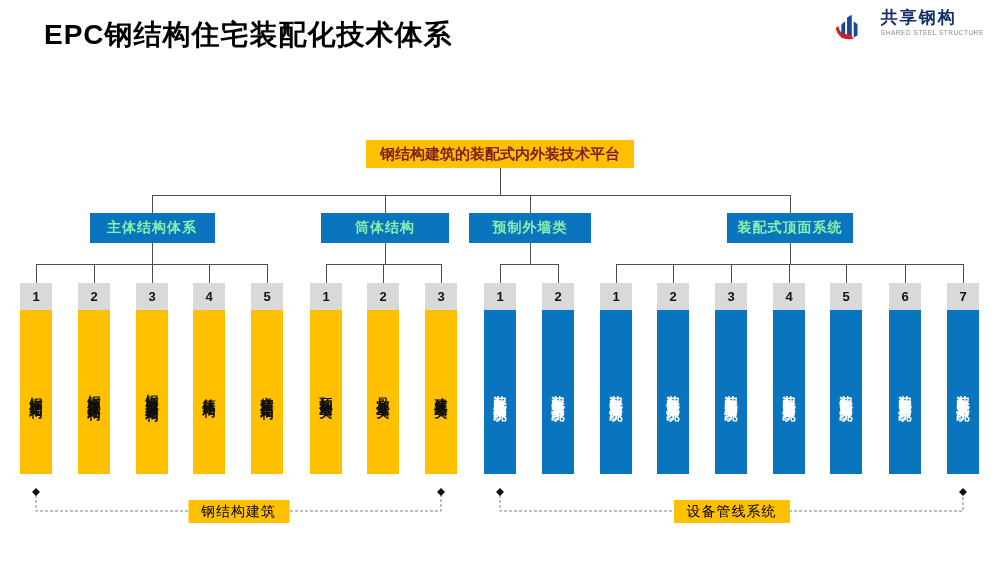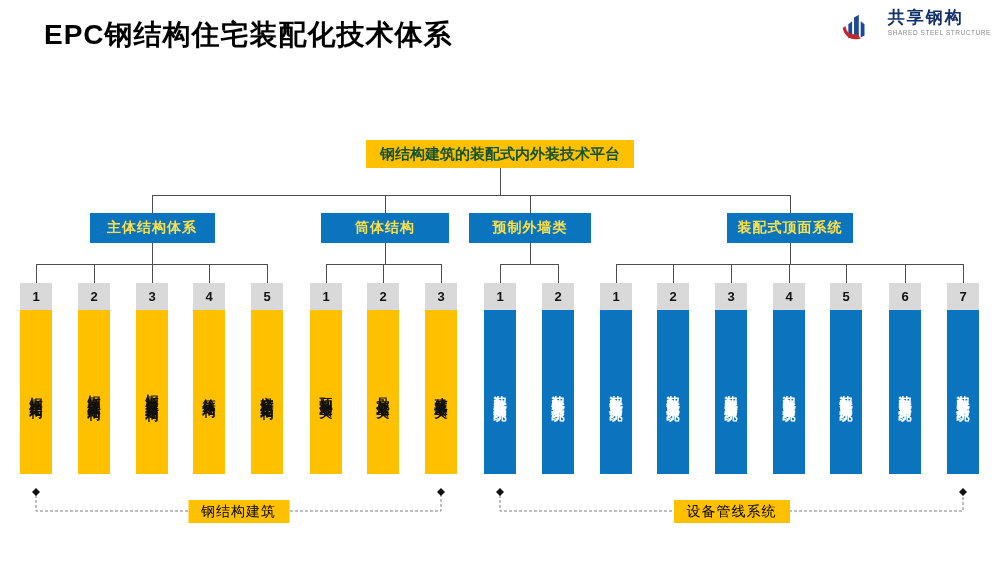--- a/index.html
+++ b/index.html
@@ -1,36 +1,35 @@
 <!DOCTYPE html>
 <html><head>
 <meta charset="utf-8">
 <style>
   html,body{margin:0;padding:0;background:#fff;}
   .page{
     position:relative;width:994px;height:563px;background:#fff;overflow:hidden;
     font-family:"Liberation Sans","DejaVu Sans",sans-serif;
-    padding-left:7px;
   }
   .title{
     position:absolute;left:44px;top:16px;font-size:28px;font-weight:bold;
     color:#000;letter-spacing:1px;white-space:nowrap;
   }
   .logo{position:absolute;right:10px;top:8px;display:flex;align-items:flex-start;gap:14px;}
   .logo-txt{display:flex;flex-direction:column;}
   .logo-cn{font-size:17px;font-weight:bold;color:#14306B;letter-spacing:2px;line-height:1.15;white-space:nowrap;}
   .logo-en{font-size:6.5px;color:#8a8a8a;letter-spacing:0.55px;margin-top:1px;white-space:nowrap;}
   #connectors{position:absolute;left:0;top:0;width:1000px;height:563px;}
   .rootbox{
     position:absolute;left:366px;top:140px;width:268px;height:28px;
-    background:var(--yellow);color:#14532d;font-weight:bold;font-size:15px;
+    background:var(--yellow);color:#7f1d1d;font-weight:bold;font-size:15px;
     display:flex;align-items:center;justify-content:center;white-space:nowrap;
   }
   .parent{
-    position:absolute;top:213px;height:30px;background:var(--blue);color:#fde047;
+    position:absolute;top:213px;height:30px;background:var(--blue);color:#86efac;
     font-weight:bold;font-size:14px;display:flex;align-items:center;justify-content:center;
     white-space:nowrap;letter-spacing:1px;
   }
   .bar{position:absolute;top:283px;width:32px;}
   .bar-head{
     height:27px;background:var(--gray);color:#111;font-size:13px;font-weight:600;
     display:flex;align-items:center;justify-content:center;
   }
   .bar-body{height:164px;display:flex;align-items:center;justify-content:center;}
   .bar-body span{

